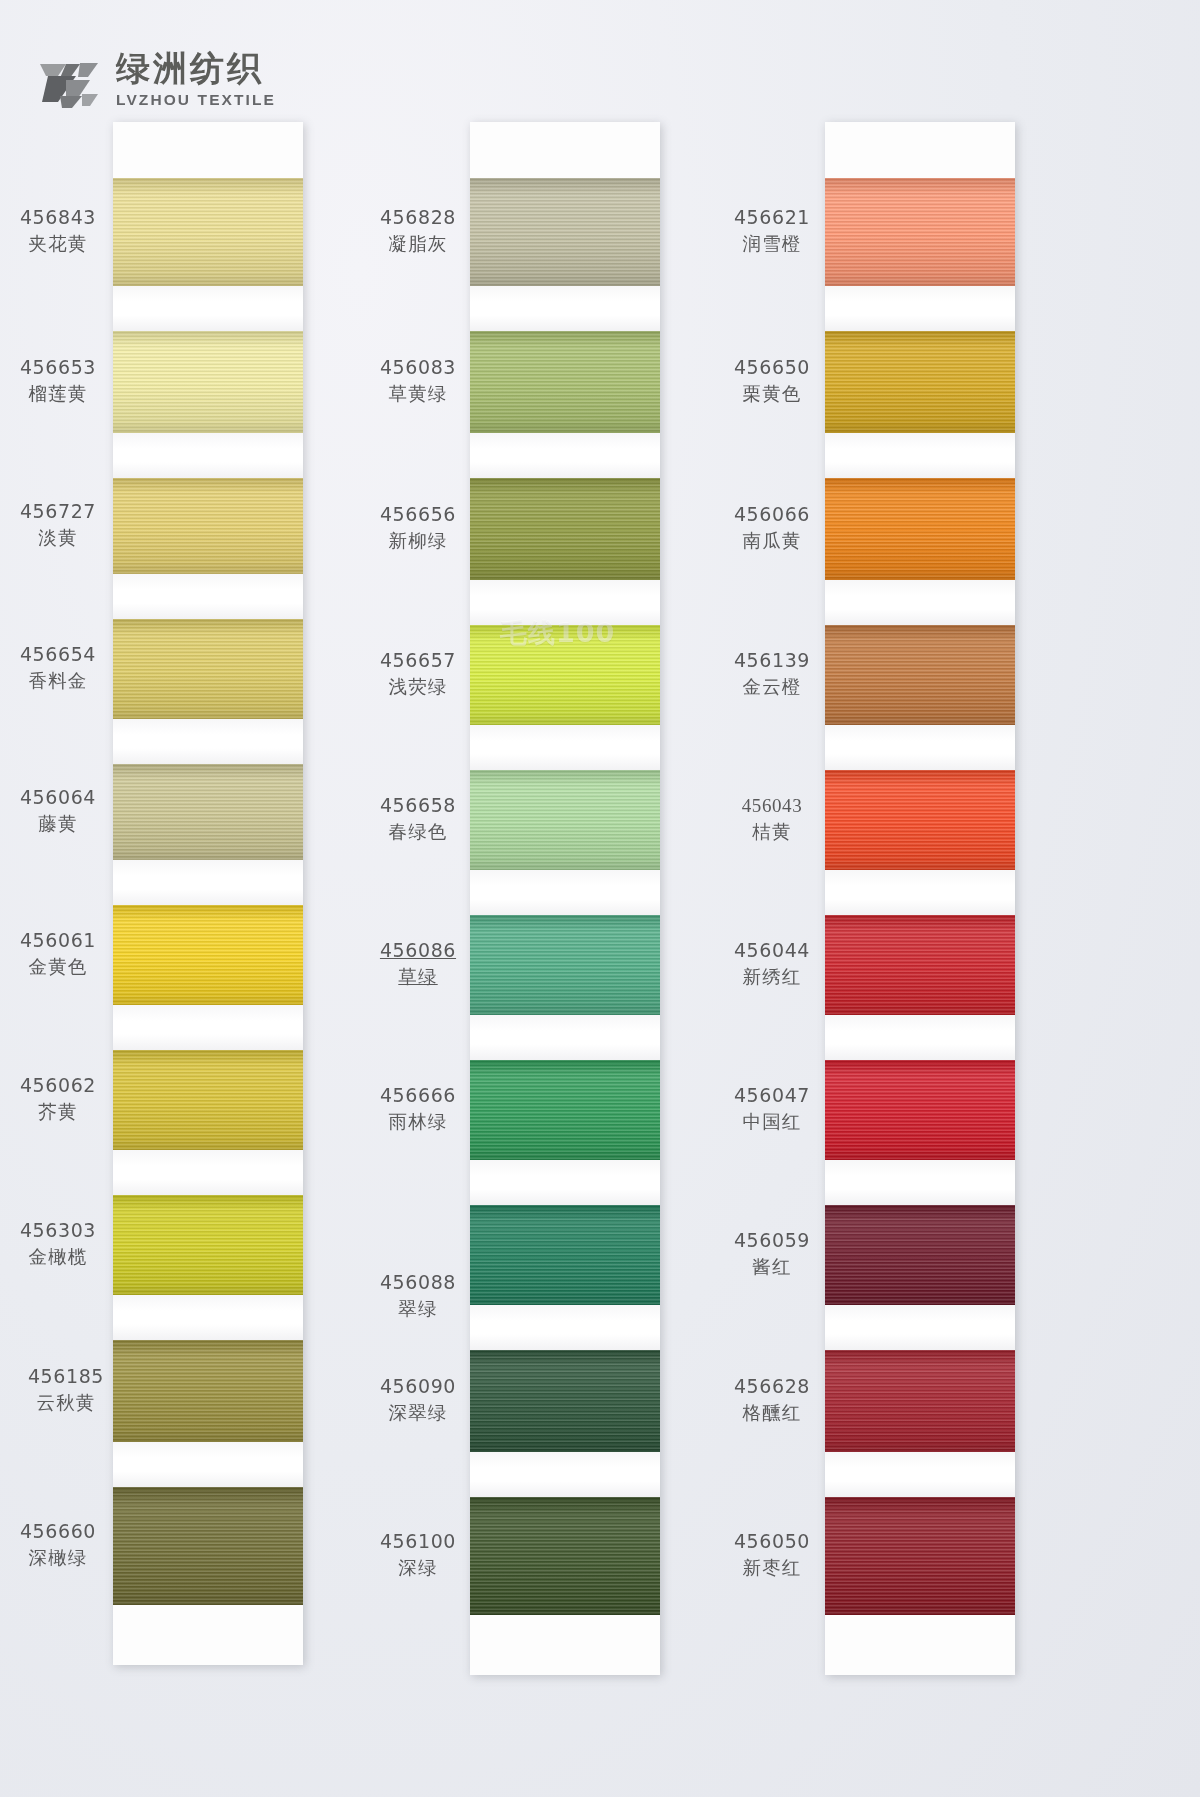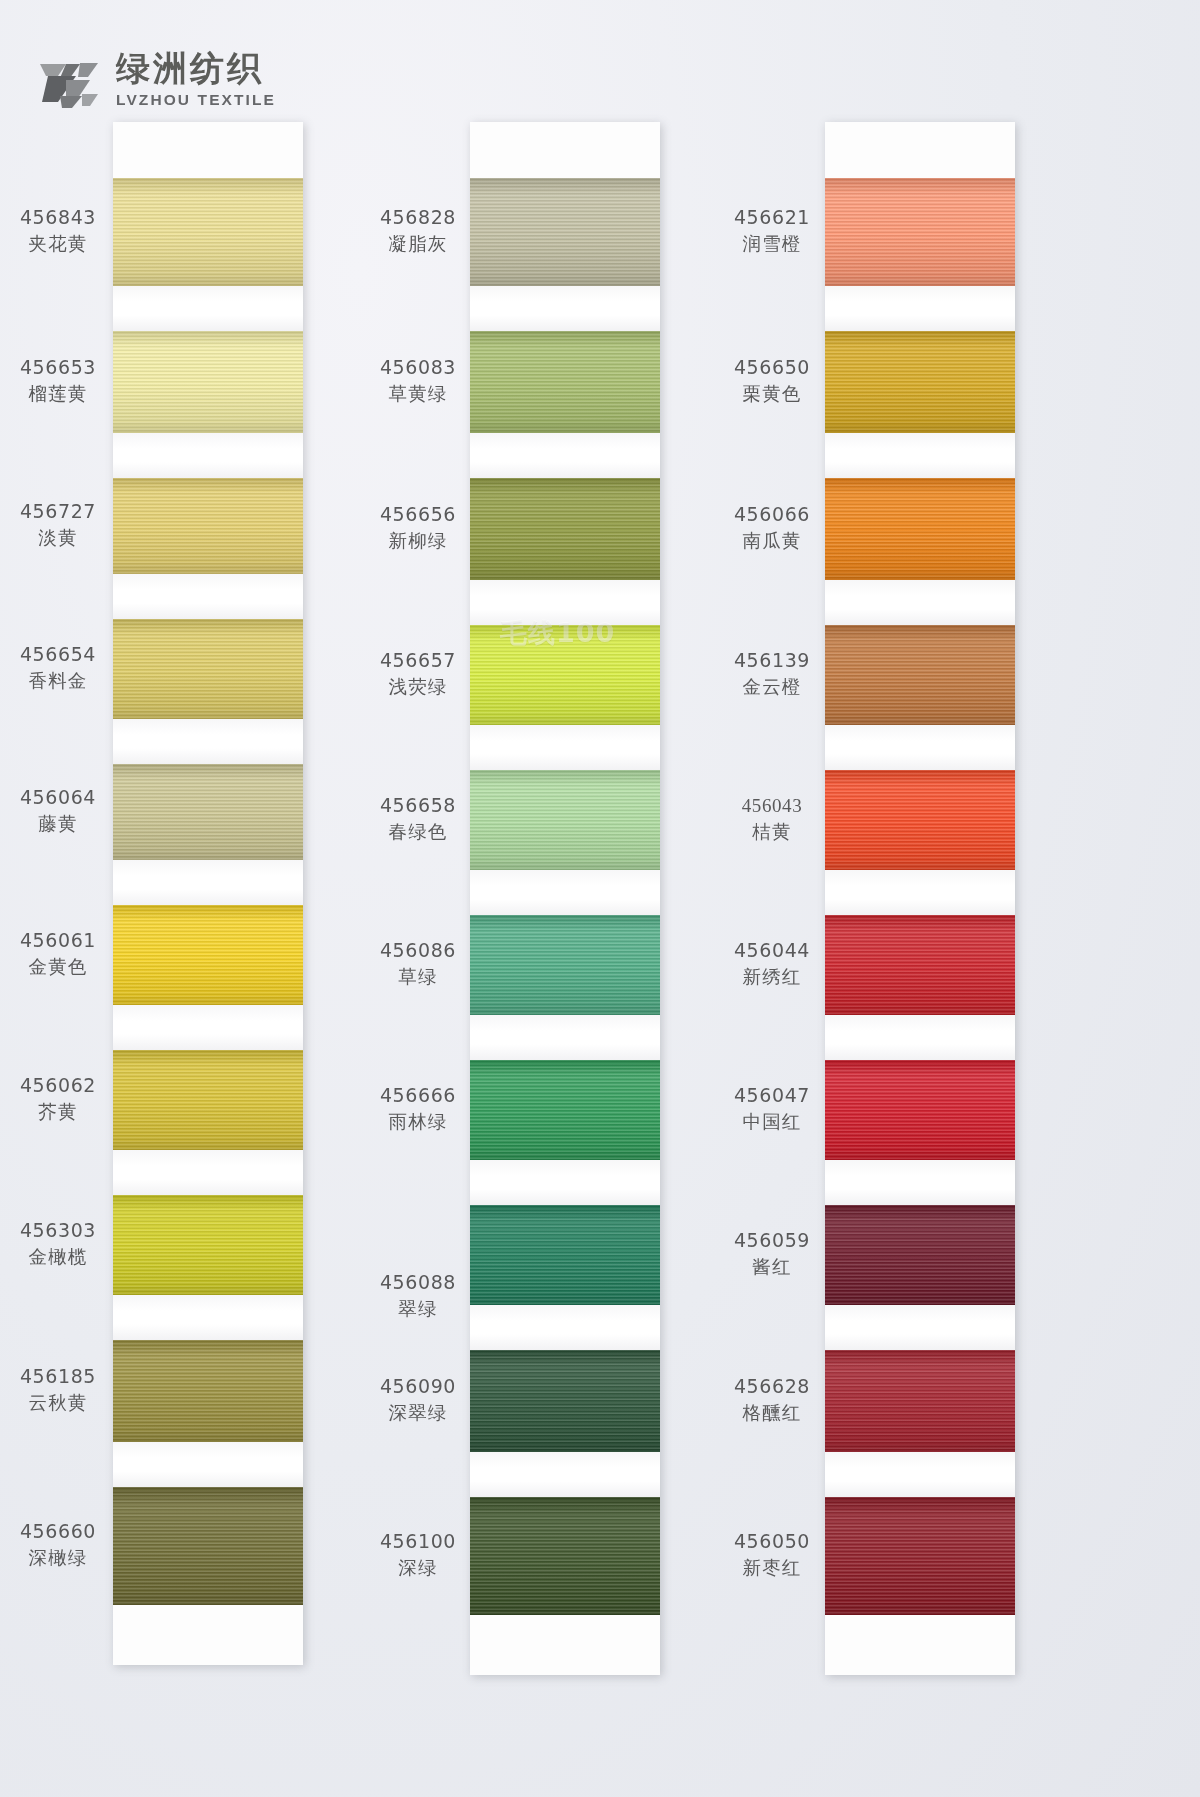--- a/index.html
+++ b/index.html
@@ -313,21 +313,21 @@
         <span class="name">金黄色</span>
       </div>
       <div class="label" style="left: 8px; width: 100px; top: 951px;">
         <span class="code">456062</span>
         <span class="name">芥黄</span>
       </div>
       <div class="label" style="left: 8px; width: 100px; top: 1096px;">
         <span class="code">456303</span>
         <span class="name">金橄榄</span>
       </div>
-      <div class="label" style="left: 8px; width: 100px; top: 1242px;">
+      <div class="label" style="left: 16px; width: 100px; top: 1242px;">
         <span class="code">456185</span>
         <span class="name">云秋黄</span>
       </div>
       <div class="label" style="left: 8px; width: 100px; top: 1397px;">
         <span class="code">456660</span>
         <span class="name">深橄绿</span>
       </div>
       <div class="label" style="left: 368px; width: 100px; top: 83px;">
         <span class="code">456828</span>
         <span class="name">凝脂灰</span>
@@ -341,21 +341,21 @@
         <span class="name">新柳绿</span>
       </div>
       <div class="label" style="left: 368px; width: 100px; top: 526px;">
         <span class="code">456657</span>
         <span class="name">浅荧绿</span>
       </div>
       <div class="label" style="left: 368px; width: 100px; top: 671px;">
         <span class="code">456658</span>
         <span class="name">春绿色</span>
       </div>
-      <div class="label" style="left: 368px; width: 100px; top: 816px;">
+      <div class="label" style="left: 368px; width: 100px; top: 816px; text-decoration: underline;">
         <span class="code">456086</span>
         <span class="name">草绿</span>
       </div>
       <div class="label" style="left: 368px; width: 100px; top: 961px; text-align: center;">
         <span class="code">456666</span>
         <span class="name">雨林绿</span>
       </div>
       <div class="label" style="left: 368px; width: 100px; top: 1148px;">
         <span class="code">456088</span>
         <span class="name">翠绿</span>

